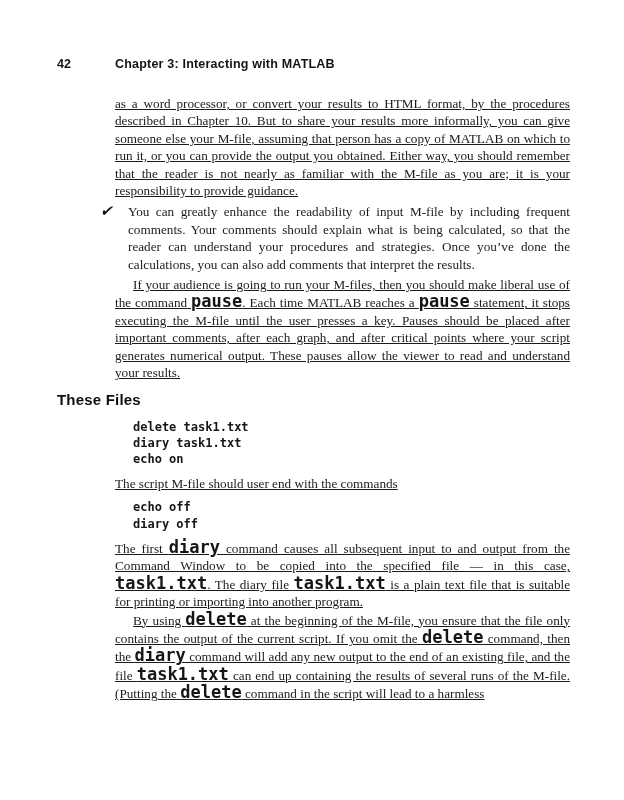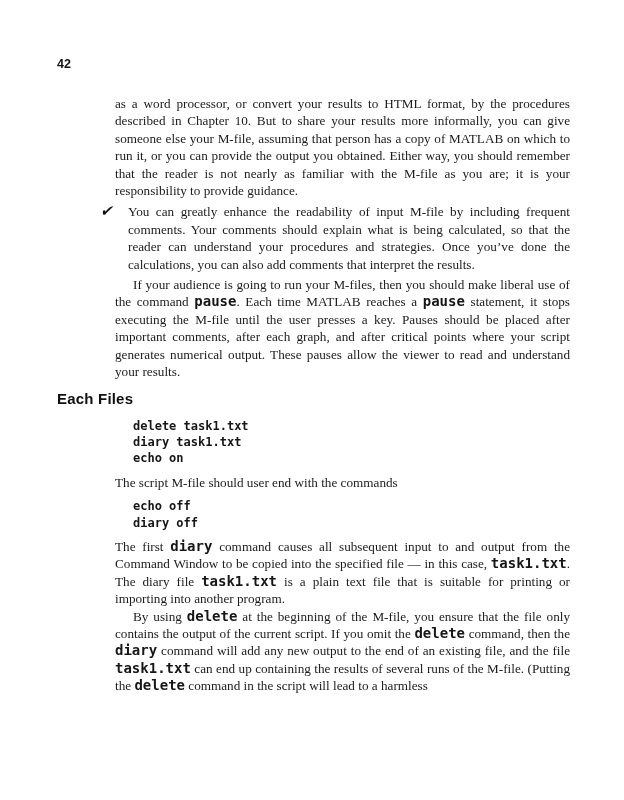--- a/index.html
+++ b/index.html
@@ -31,20 +31,21 @@
 
   .body-col {
     margin-left: 58px;
     width: 455px;
     font-size: 13.2px;
     line-height: 17.4px;
   }
   p.para {
     text-align: justify;
     margin: 0;
+    text-decoration: underline;
   }
   p.para.indent { text-indent: 18px; }
 
   .note {
     display: flex;
     margin: 4px 0 3px -15px;
   }
   .note-marker {
     flex: 0 0 28px;
     width: 28px;
@@ -73,40 +74,41 @@
     font-weight: bold;
     font-size: 12px;
     line-height: 16.4px;
     color: #161616;
     margin: 7px 0 7px 18px;
     white-space: pre;
   }
   .inline-code {
     font-family: "DejaVu Sans Mono", monospace;
     font-weight: bold;
-    font-size: 14px;
+    font-size: 17px;
     color: #161616;
     margin-top: 36px;
   }
 </style>
 </head>
 <body>
 
 <div class="page">
   <div class="pg-header">
     <span class="page-num">42</span>
+    <span class="chapter-title">Chapter 3: Interacting with MATLAB</span>
   </div>
   <div class="body-col" id="content">
       <p class="para"><span>as a word processor, or convert your results to HTML format, by the procedures described in Chapter 10. But to share your results more informally, you can give someone else your M-file, assuming that person has a copy of MATLAB on which to run it, or you can provide the output you obtained. Either way, you should remember that the reader is not nearly as familiar with the M-file as you are; it is your responsibility to provide guidance.</span></p>
       <div class="note">
         <span class="note-marker">✔</span>
         <p class="note-text"><span>You can greatly enhance the readability of input M-file by including frequent comments. Your comments should explain what is being calculated, so that the reader can understand your procedures and strategies. Once you’ve done the calculations, you can also add comments that interpret the results.</span></p>
       </div>
       <p class="para indent"><span>If your audience is going to run your M-files, then you should make liberal use of the command </span><span class="inline-code">pause</span><span>. Each time MATLAB reaches a </span><span class="inline-code">pause</span><span> statement, it stops executing the M-file until the user presses a key. Pauses should be placed after important comments, after each graph, and after critical points where your script generates numerical output. These pauses allow the viewer to read and understand your results.</span></p>
-      <h2 class="section-heading">Each Files</h2>
+      <h2 class="section-heading">These Files</h2>
       <pre class="code-block">delete task1.txt
 diary task1.txt
 echo on</pre>
       <p class="para"><span>The script M-file should user end with the commands</span></p>
       <pre class="code-block">echo off
 diary off</pre>
       <p class="para"><span>The first </span><span class="inline-code">diary</span><span> command causes all subsequent input to and output from the Command Window to be copied into the specified file — in this case, </span><span class="inline-code">task1.txt</span><span>. The diary file </span><span class="inline-code">task1.txt</span><span> is a plain text file that is suitable for printing or importing into another program.</span></p>
       <p class="para indent"><span>By using </span><span class="inline-code">delete</span><span> at the beginning of the M-file, you ensure that the file only contains the output of the current script. If you omit the </span><span class="inline-code">delete</span><span> command, then the </span><span class="inline-code">diary</span><span> command will add any new output to the end of an existing file, and the file </span><span class="inline-code">task1.txt</span><span> can end up containing the results of several runs of the M-file. (Putting the </span><span class="inline-code">delete</span><span> command in the script will lead to a harmless</span></p>
     </div>
 </div>

